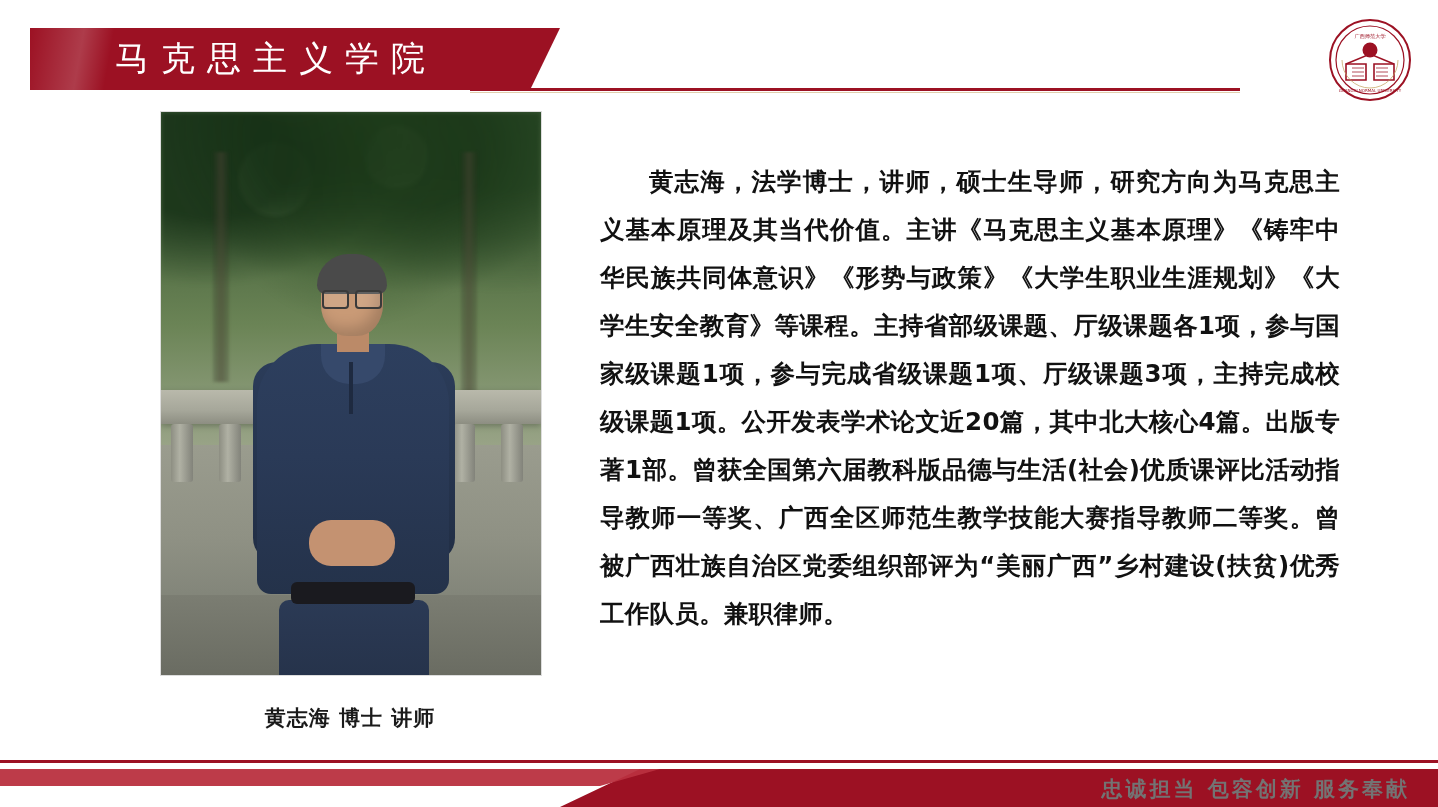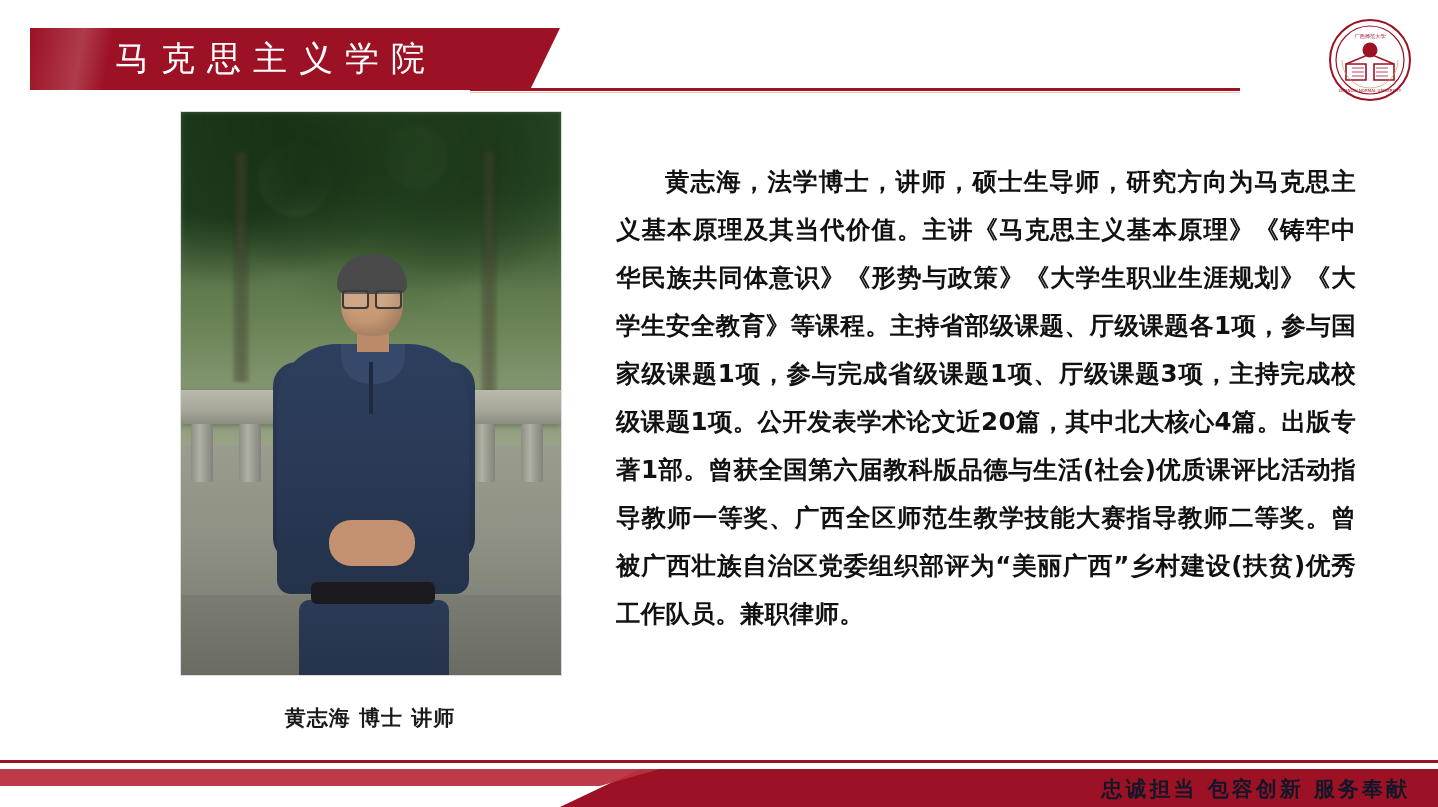--- a/index.html
+++ b/index.html
@@ -87,21 +87,20 @@
     left: 0;
     width: 1438px;
     height: 640px;
   }
 
   .photo-block {
     position: absolute;
     left: 160px;
     top: 3px;
     width: 380px;
-    margin-left: 20px;
   }
   .photo-frame {
     width: 380px;
     height: 563px;
     overflow: hidden;
     position: relative;
     background: #2f4a34;
     border: 1px solid #dddddd;
   }
   .photo-caption {
@@ -218,21 +217,20 @@
     top: 50px;
     width: 740px;
     font-family: "DejaVu Sans", sans-serif;
     font-size: 24.5px;
     font-weight: bold;
     line-height: 48px;
     color: #111111;
     text-indent: 2em;
     text-align: justify;
     letter-spacing: .3px;
-    margin-left: 16px;
   }
 
   
   .footer {
     position: absolute;
     left: 0;
     bottom: 0;
     width: 1438px;
     height: 62px;
   }
@@ -256,21 +254,21 @@
     left: 0; bottom: 44px;
     width: 1438px; height: 3px;
     background: #9c1123;
   }
   .footer-slogan {
     position: absolute;
     right: 28px; bottom: 4px;
     font-family: "DejaVu Serif", serif;
     font-size: 21px;
     font-weight: bold;
-    color: #0f172a;
+    color: #737373;
     letter-spacing: 3px;
     white-space: nowrap;
   }
 </style>
 </head>
 <body>
 
 <div class="header">
   <div class="header-banner"></div>
   <div class="header-banner-shine"></div>

